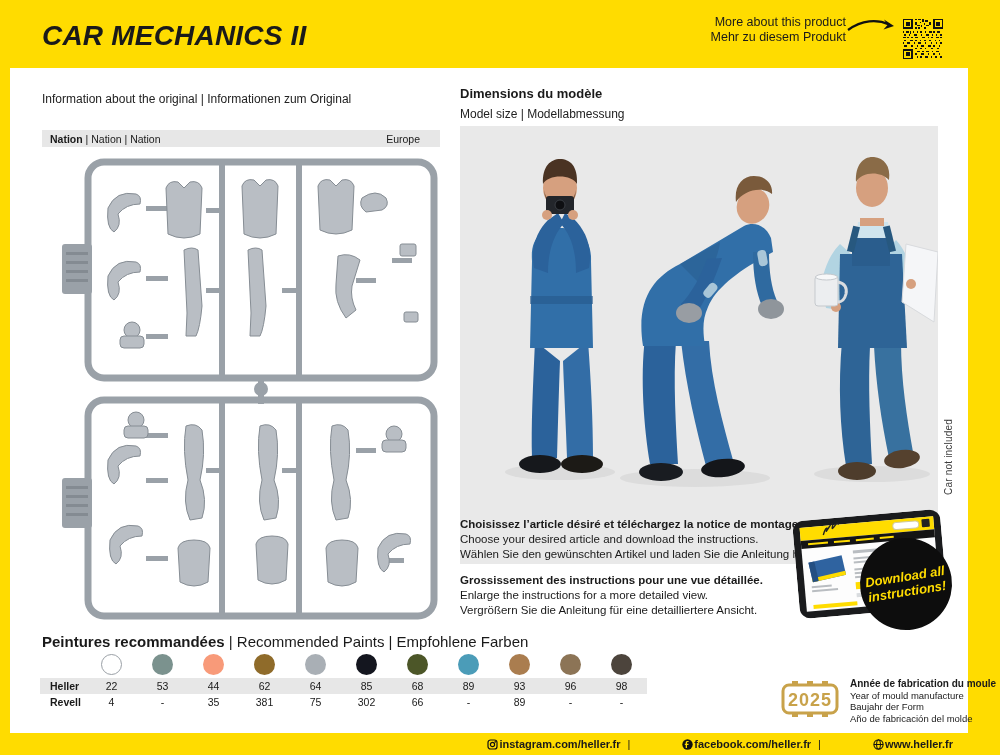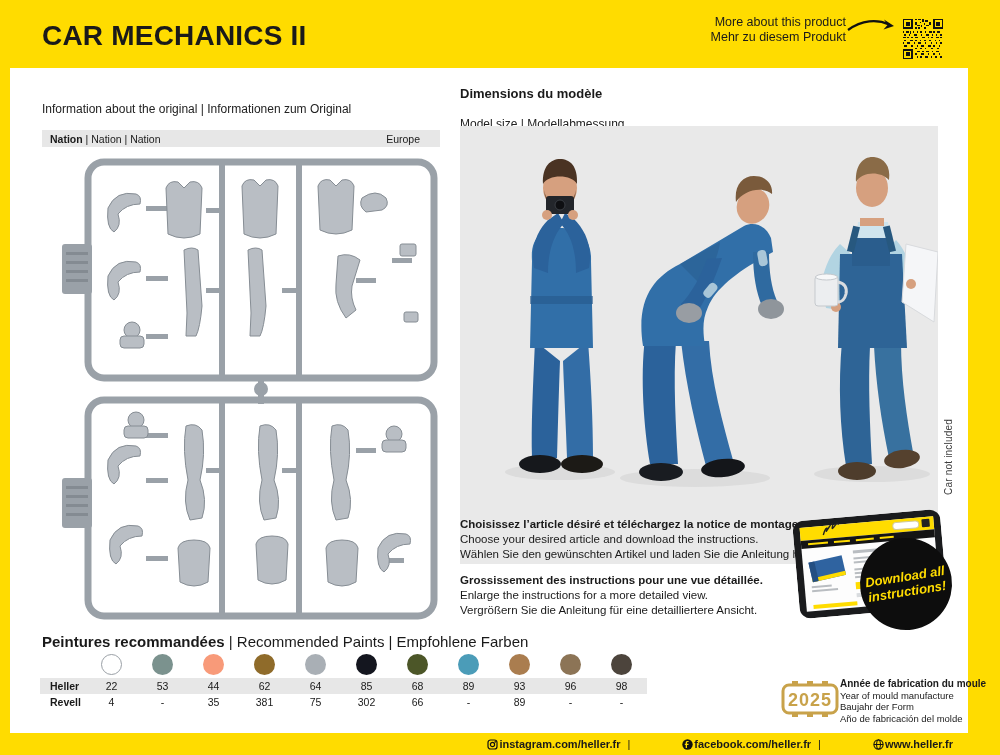--- a/index.html
+++ b/index.html
@@ -4,30 +4,30 @@
 <style>
   html,body{margin:0;padding:0;}
   body{
     width:1000px;height:755px;position:relative;overflow:hidden;
     background:#FFDC00;color:#1a1a1a;
     font-family:"Liberation Sans",sans-serif;
     -webkit-font-smoothing:antialiased;
   }
   
   .header{position:absolute;top:0;left:0;width:1000px;height:68px;}
-  .title{position:absolute;left:42px;top:20px;font-size:28px;font-weight:800;letter-spacing:.2px;white-space:nowrap;}
+  .title{position:absolute;left:42px;top:20px;font-size:28px;font-weight:800;letter-spacing:.2px;white-space:nowrap;font-style:italic;}
   .callout{position:absolute;right:154px;top:15px;text-align:right;line-height:15px;white-space:nowrap;}
   .callout .l1{font-weight:800;font-size:13px;}
   .callout .l2{font-size:12.5px;}
   .arrow{position:absolute;left:846px;top:16px;}
   .qr{position:absolute;left:903px;top:19px;width:40px;height:40px;}
   
   .panel{position:absolute;left:10px;top:68px;width:958px;height:665px;background:#ffffff;}
   .h-fr{font-size:13px;font-weight:800;}
-  .h-sub{font-size:12px;margin-top:16px;color:#222;}
+  .h-sub{font-size:12px;margin-top:6px;color:#222;}
   .sec-orig-h{position:absolute;left:32px;top:18px;}
   .sec-dim-h{position:absolute;left:450px;top:18px;}
   .nation{position:absolute;left:32px;top:62px;width:398px;height:17px;background:#e7e7e7;
     display:flex;justify-content:space-between;align-items:center;
     font-size:10.5px;padding:0 20px 0 8px;box-sizing:border-box;}
   .nation .b{font-weight:800;}
   .sprue{position:absolute;left:46px;top:80px;}
   .figbox{position:absolute;left:450px;top:58px;width:478px;height:438px;background:#e9e9e9;overflow:hidden;}
   .scale{position:absolute;right:10px;bottom:6px;font-size:14px;font-weight:700;}
   .car-note{position:absolute;left:933px;top:345px;height:82px;writing-mode:vertical-rl;transform:rotate(180deg);
@@ -45,21 +45,21 @@
   .ptable{position:absolute;left:30px;top:583px;}
   .prow{display:flex;height:16px;align-items:center;font-size:10.5px;}
   .prow.swr{height:27px;background:transparent;}
   .prow.heller{background:#e7e7e7;}
   .pcell{width:51px;text-align:center;}
   .plabel{width:46px;font-weight:800;padding-left:10px;box-sizing:border-box;text-align:left;}
   .dot{display:block;width:21px;height:21px;border-radius:50%;margin:0 auto;box-sizing:border-box;}
   .swr .pcell:nth-child(2) .dot{border:1px solid #9aa0a6;}
   
   .mould{position:absolute;left:770px;top:610px;display:flex;align-items:flex-start;}
-  .mould-text{font-size:9.5px;line-height:11.5px;white-space:nowrap;}
+  .mould-text{margin-left:10px;font-size:9.5px;line-height:11.5px;white-space:nowrap;}
   .mould-text .b{font-weight:800;font-size:10px;}
   
   .footer{position:absolute;left:0;bottom:0;width:1000px;height:22px;background:#FFDC00;
     display:flex;align-items:center;justify-content:flex-end;padding-right:47px;box-sizing:border-box;
     font-size:11px;font-weight:700;gap:7px;}
   .flink{display:flex;align-items:center;gap:1px;margin-left:45px;}
   .fsep{font-weight:400;}
 </style>
 </head>
 <body style="background: rgb(255, 220, 0);">

